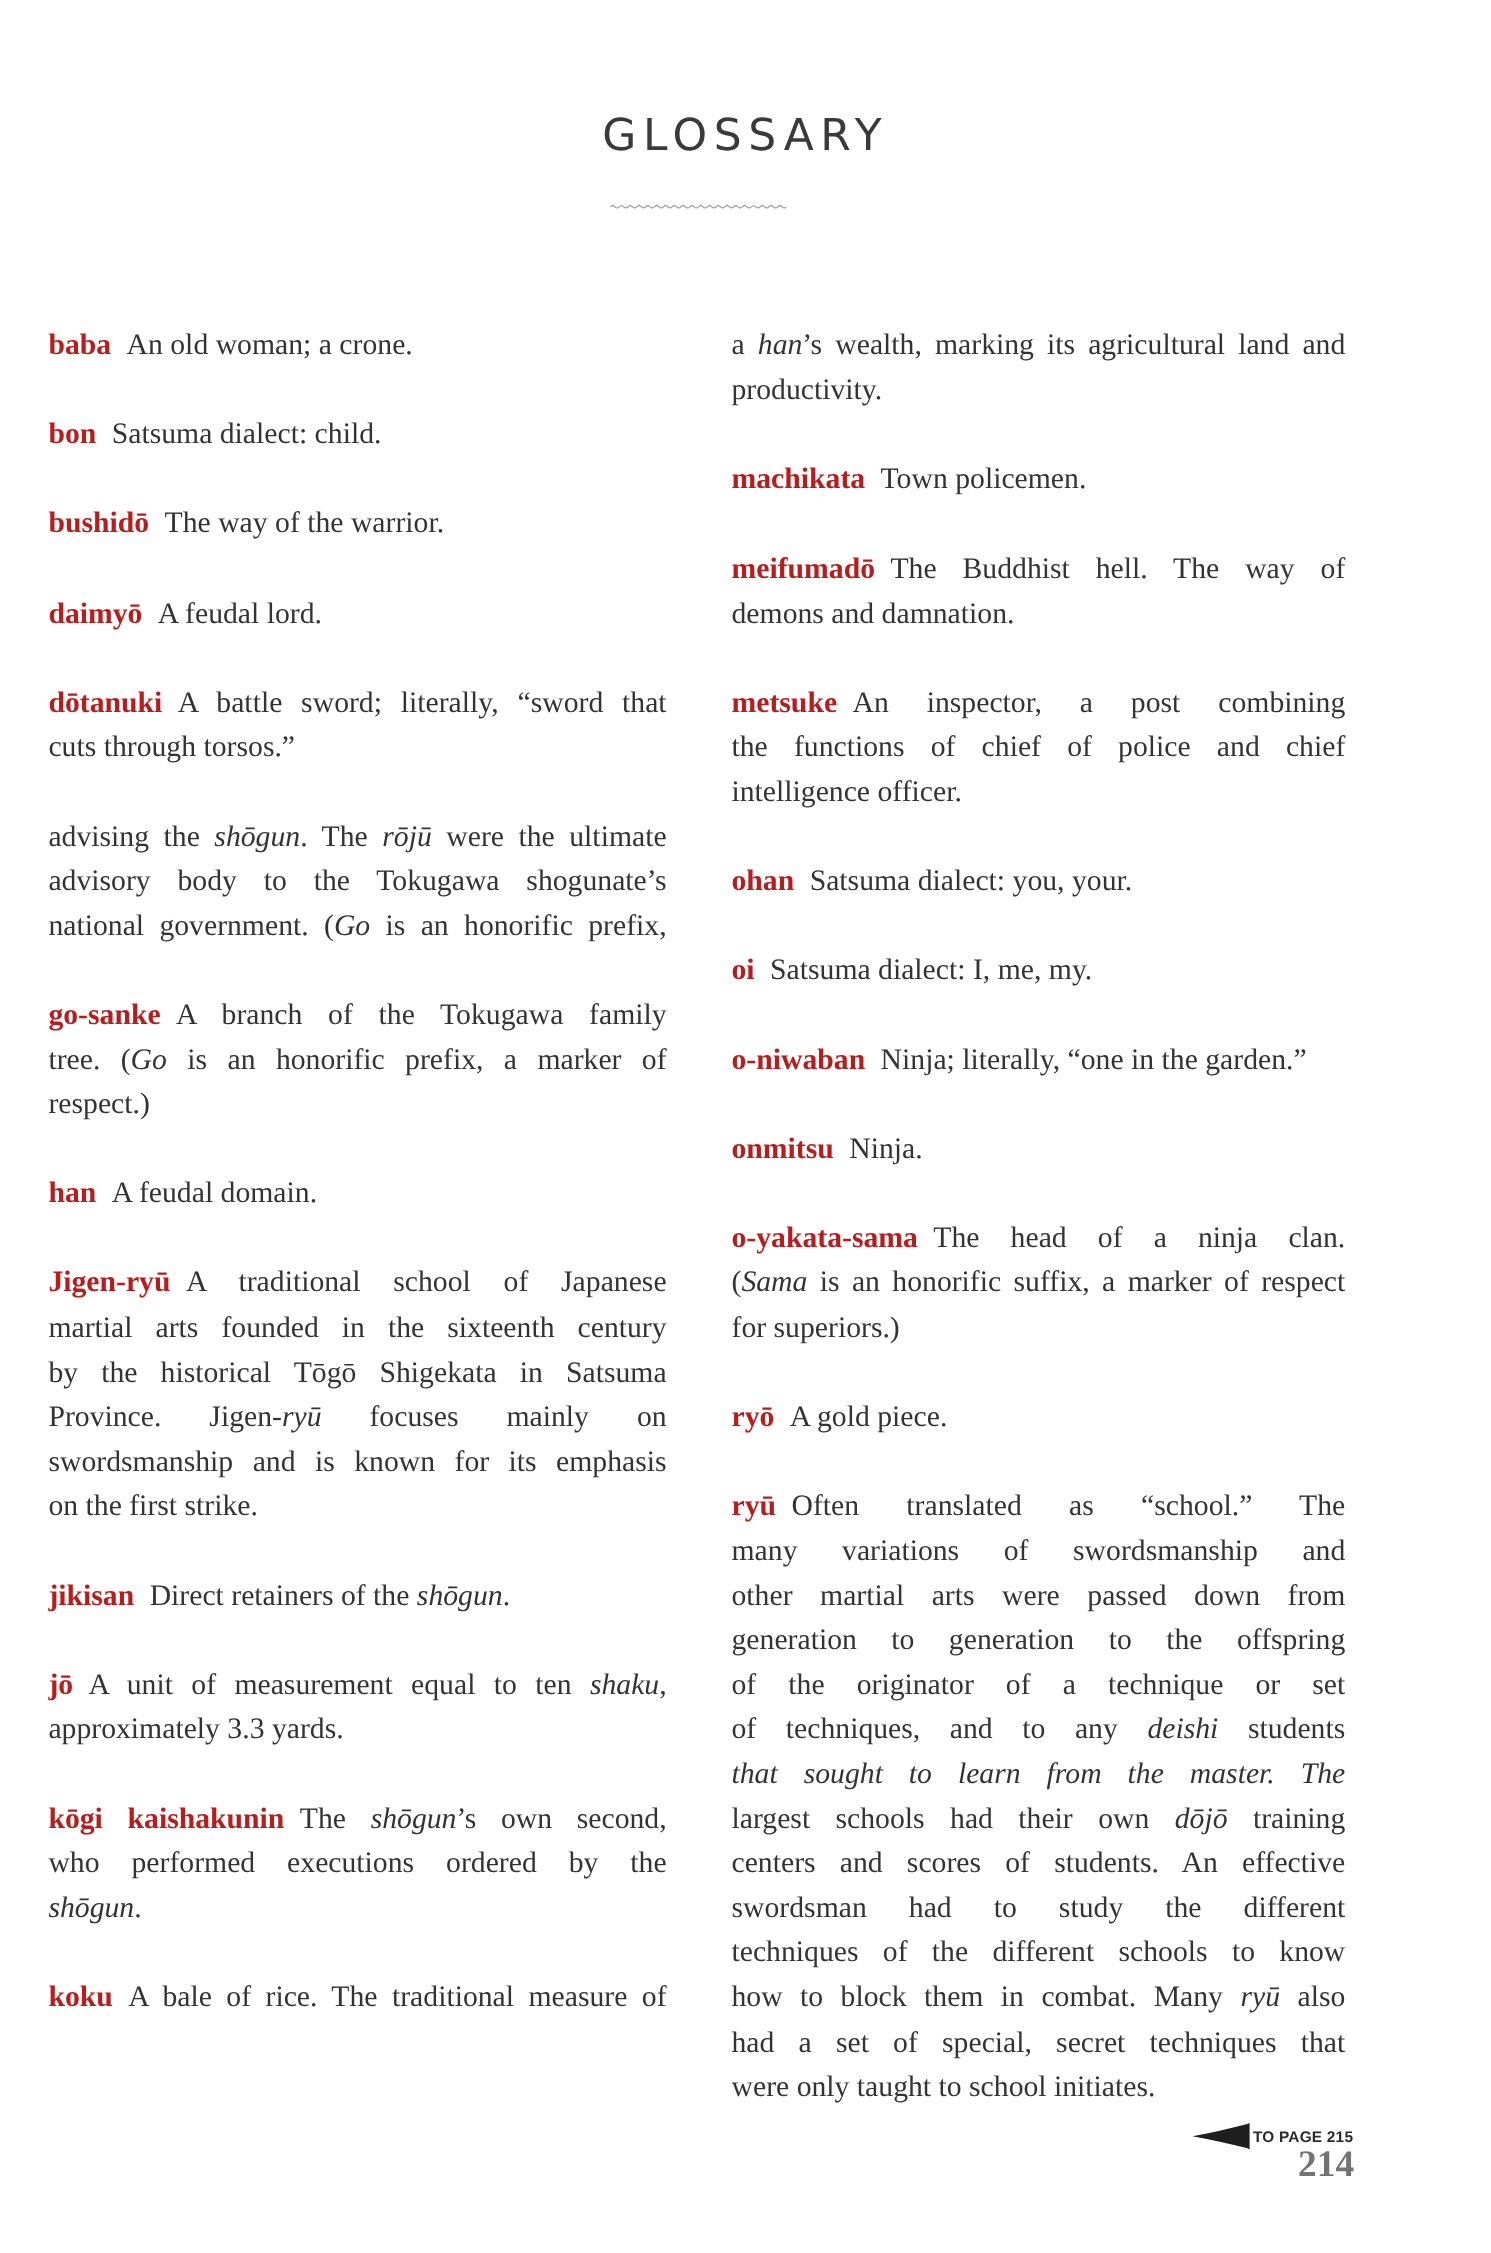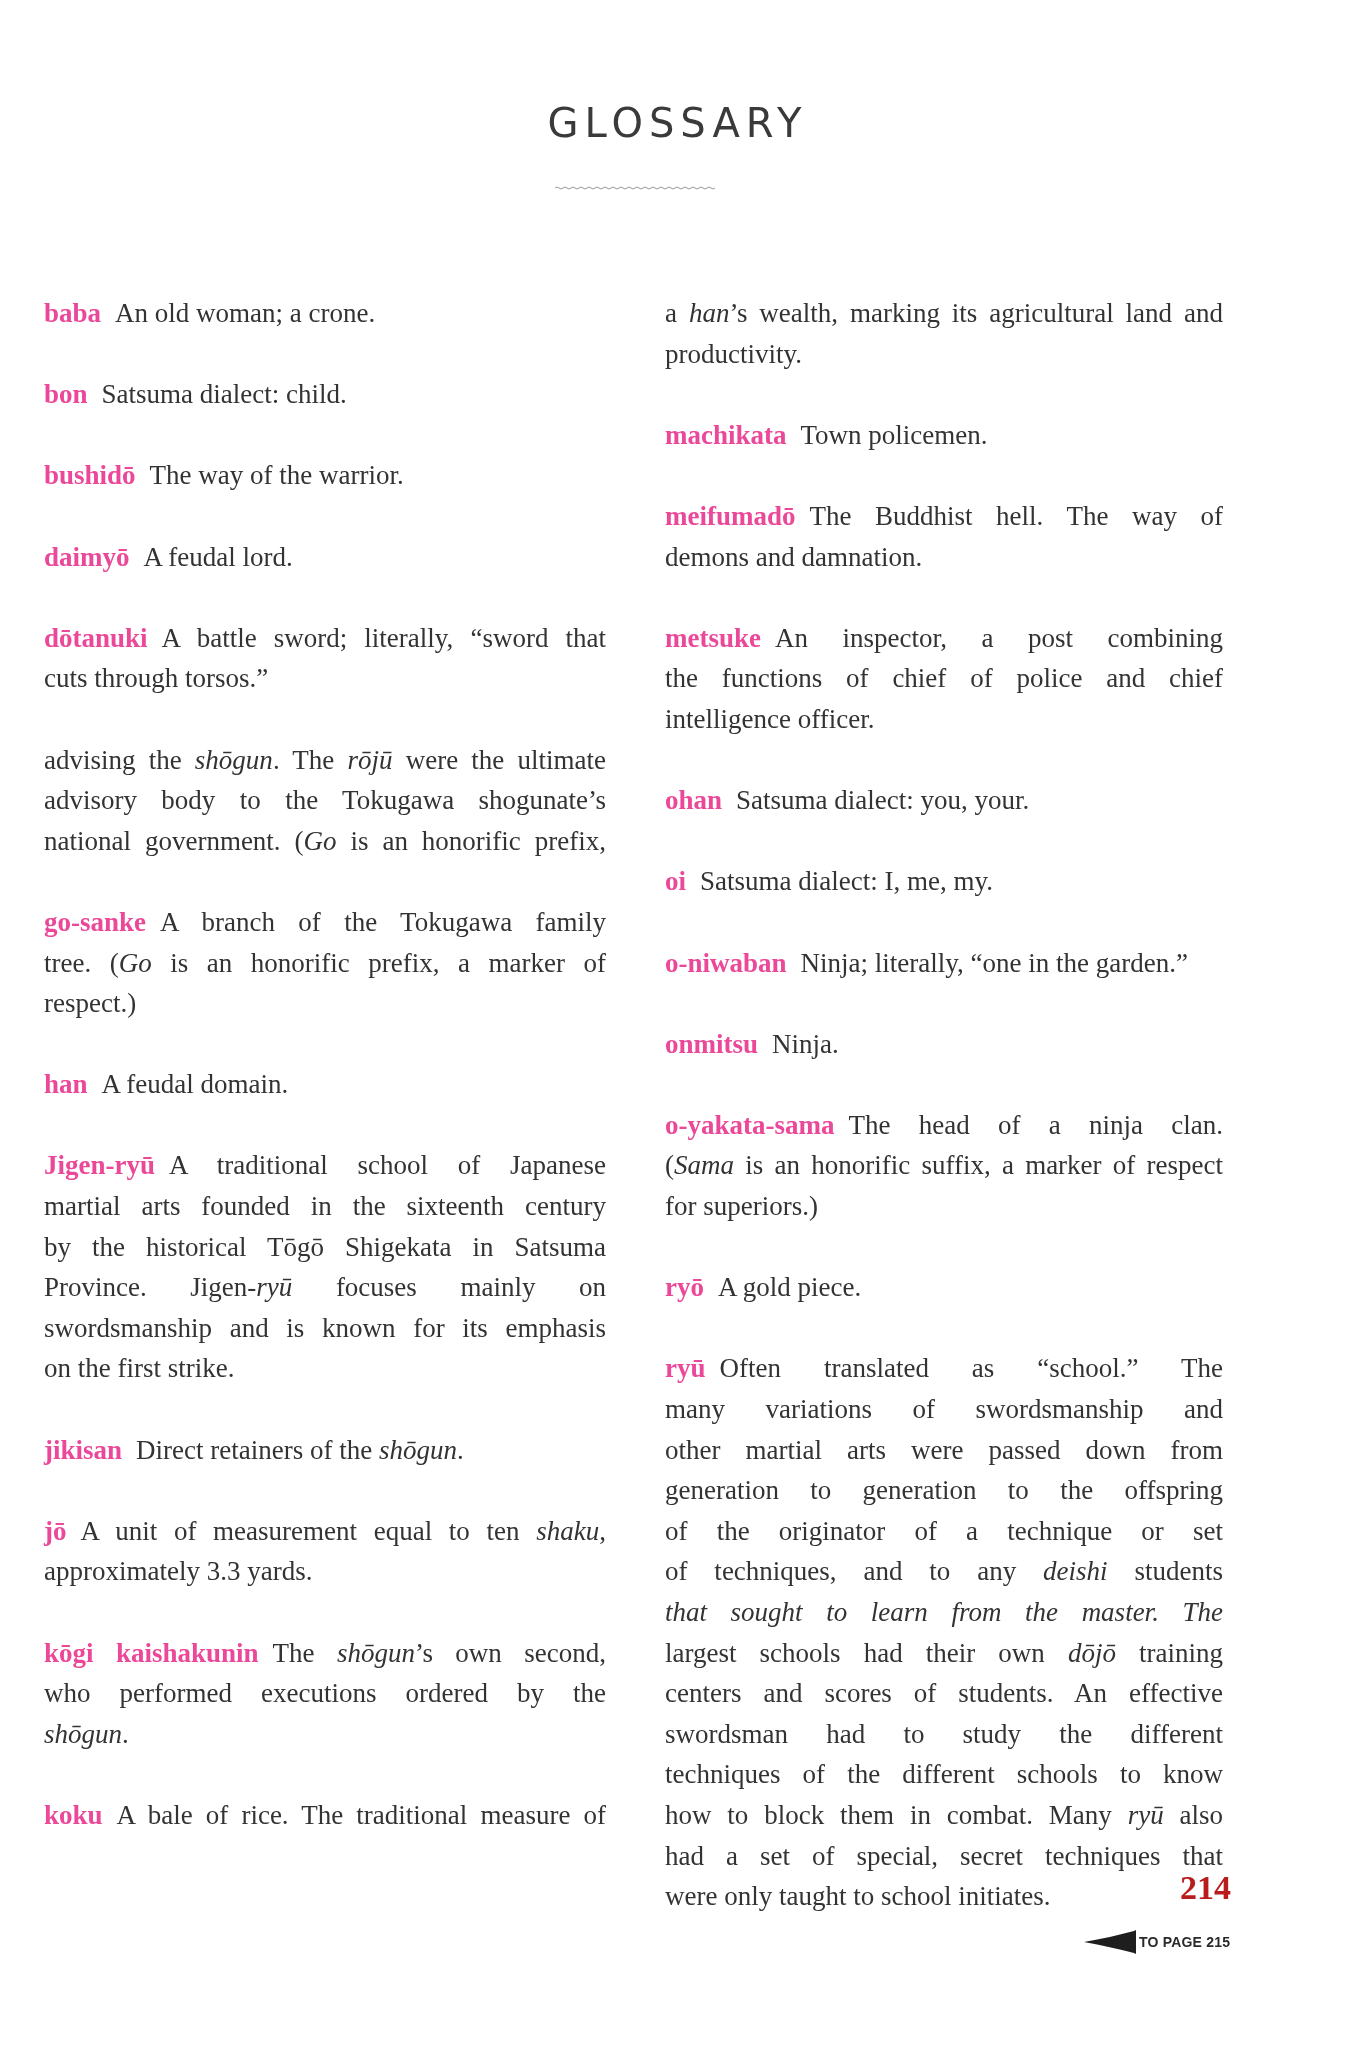--- a/index.html
+++ b/index.html
@@ -8,28 +8,28 @@
   .title { position: absolute; left: 0; width: 1355px; top: 98px; text-align: center;
            font-family: "DejaVu Sans", "Liberation Sans", sans-serif; font-size: 40px;
            letter-spacing: 6px; color: #3a3a3a; font-weight: normal; margin: 0; line-height: 50px; }
   .rule { position: absolute; left: 555px; top: 186px; width: 160px; height: 4px; }
   .col { position: absolute; top: 293px; }
   .col-left { left: 44px; width: 562px; }
   .col-right { left: 665px; width: 558px; }
   .entry { margin: 0 0 40.6px 0; font-size: 27px; line-height: 40.6px; }
   .line { display: block; text-align: justify; text-align-last: justify; white-space: nowrap; height: 40.6px; overflow: visible; }
   .line.last { text-align-last: left; }
-  .term { font-weight: bold; color: #ec4899; margin-right: 14px; }
+  .term { font-weight: bold; color: #b91c1c; margin-right: 14px; }
   .line i { font-style: italic; }
   .nav { position: absolute; left: 1084px; top: 1930px; height: 24px; display: flex; align-items: center; }
   .nav svg { display: block; }
   .nav-label { font-family: "Liberation Sans", "DejaVu Sans", sans-serif; font-weight: bold;
                font-size: 14px; color: #2a2a2a; margin-left: 1px; letter-spacing: 0.2px; }
-  .pagenum { position: absolute; left: 1180px; top: 1868px; font-family: "Liberation Serif", serif;
-             font-weight: bold; font-size: 34px; color: #b91c1c; line-height: 40px; }
+  .pagenum { position: absolute; left: 1180px; top: 1948px; font-family: "Liberation Serif", serif;
+             font-weight: bold; font-size: 34px; color: #737373; line-height: 40px; }
 </style>
 </head>
 <body>
 
 <h1 class="title">GLOSSARY</h1>
 
 <svg class="rule" width="160" height="4" viewBox="0 0 160 4">
   <path d="M0 2 Q2 0 4 2 T8 2 T12 2 T16 2 T20 2 T24 2 T28 2 T32 2 T36 2 T40 2 T44 2 T48 2 T52 2 T56 2 T60 2 T64 2 T68 2 T72 2 T76 2 T80 2 T84 2 T88 2 T92 2 T96 2 T100 2 T104 2 T108 2 T112 2 T116 2 T120 2 T124 2 T128 2 T132 2 T136 2 T140 2 T144 2 T148 2 T152 2 T156 2 T160 2" fill="none" stroke="#9a9a9a" stroke-width="1"></path>
 </svg>
 

